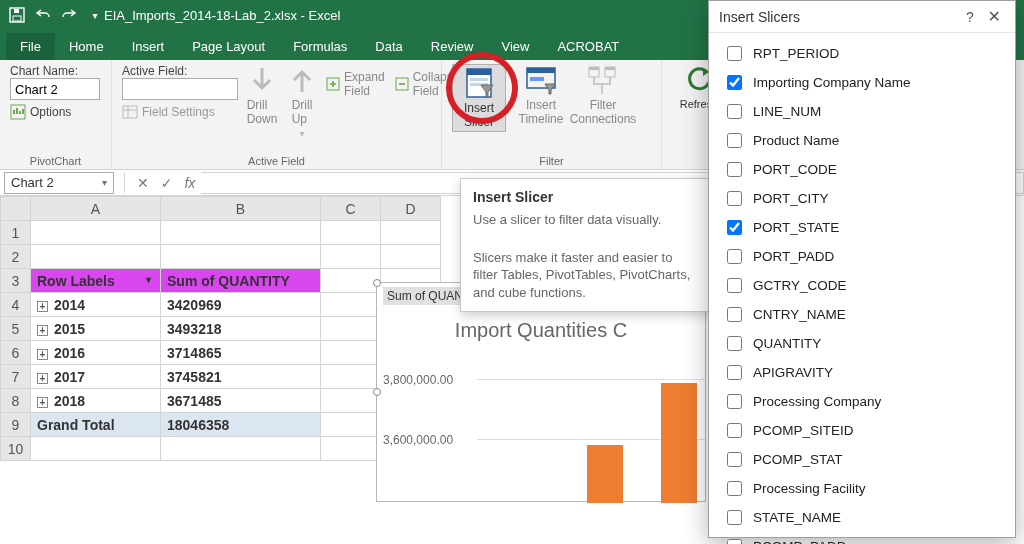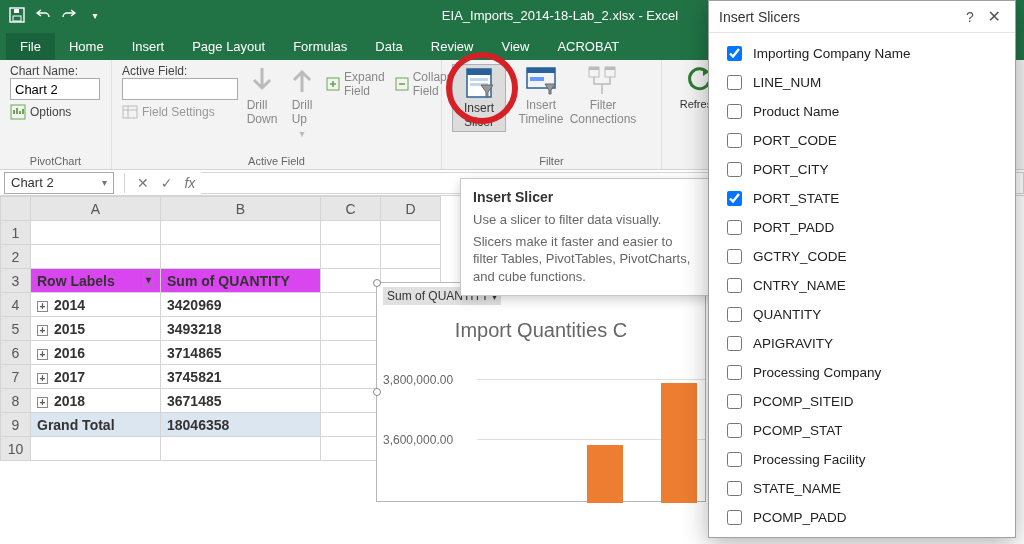--- a/index.html
+++ b/index.html
@@ -2,21 +2,21 @@
 <html><head>
 <meta charset="utf-8">
 <style>
   * { box-sizing: border-box; font-family: "Segoe UI", Arial, sans-serif; }
   body { margin: 0; background: #fff; width: 1024px; height: 544px; overflow: hidden; position: relative; font-size: 13px; color: #333; }
 
   
   .titlebar { height: 30px; background: #217346; color: #fff; display: flex; align-items: center; padding: 0 8px; }
   .titlebar .qat { display: flex; gap: 8px; align-items: center; }
   .titlebar .qat .icon { width: 18px; height: 18px; display: flex; align-items: center; justify-content: center; }
-  .titlebar .title { flex: 1; text-align: center; font-size: 13px; }
+  .titlebar .title { flex: 1; text-align: left; font-size: 13px; }
   .titlebar .wincontrols { display:flex; gap:8px; }
 
   
   .tabs { height: 30px; background: #217346; color: #fff; display: flex; align-items: flex-end; padding: 0 6px; gap: 0; }
   .tabs .tab { padding: 6px 14px; cursor: pointer; font-size: 13px; }
   .tabs .tab.file { background: #19623b; }
 
   
   .ribbon { height: 110px; background: #f3f3f3; border-bottom: 1px solid #d4d4d4; display: flex; position: relative; }
   .group { border-right: 1px solid #e0e0e0; padding: 4px 10px 2px; display:flex; flex-direction:column; justify-content: space-between; }
@@ -344,35 +344,39 @@
   <div class="yax" style="top:150px;">3,600,000.00</div>
   <div style="position:absolute;left:100px;right:0;top:96px;border-top:1px solid #ddd;"></div>
   <div style="position:absolute;left:100px;right:0;top:156px;border-top:1px solid #ddd;"></div>
   <div class="bar1" style="left:210px; width:36px; top:162px; height:58px;"></div>
   <div class="bar1" style="left:284px; width:36px; top:100px; height:120px;"></div>
 </div>
 
 <div class="tooltip-box">
   <div class="tt-title">Insert Slicer</div>
   <div class="tt-body">
-    <div style="margin-bottom:4px;">Use a slicer to filter data visually.</div>
+    <div style="margin-bottom:20px;">Use a slicer to filter data visually.</div>
     <div>Slicers make it faster and easier to filter Tables, PivotTables, PivotCharts, and cube functions.</div>
   </div>
 </div>
 
 <div class="dialog">
   <div class="dtitle">
     <span>Insert Slicers</span>
     <span>
       <span class="dhelp">?</span>
       <span class="dclose">✕</span>
     </span>
   </div>
   <div class="dbody" id="slicer-list">
       <label class="chk">
+        <input type="checkbox" style="">
+        <span>RPT_PERIOD</span>
+      </label>
+      <label class="chk">
         <input type="checkbox" checked="" style="">
         <span>Importing Company Name</span>
       </label>
       <label class="chk">
         <input type="checkbox" style="">
         <span>LINE_NUM</span>
       </label>
       <label class="chk">
         <input type="checkbox" style="">
         <span>Product Name</span>

